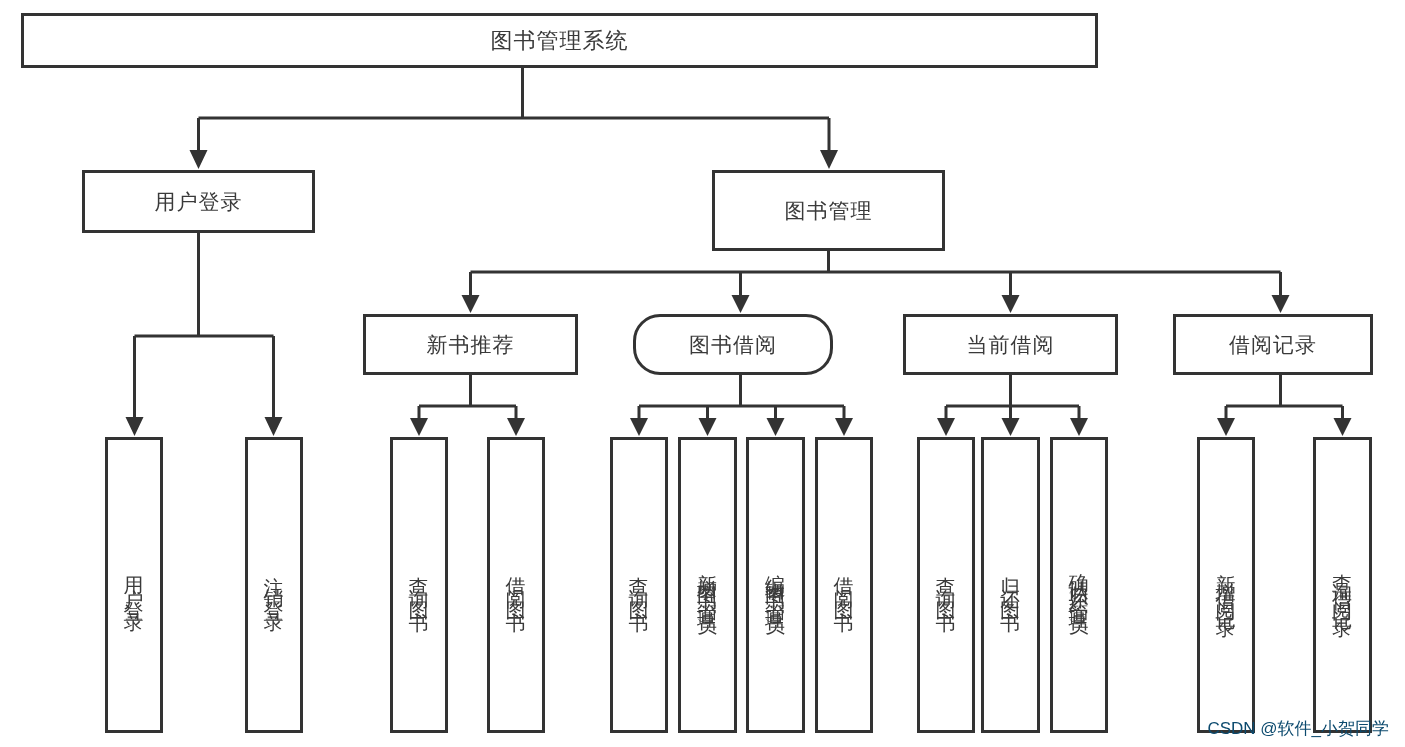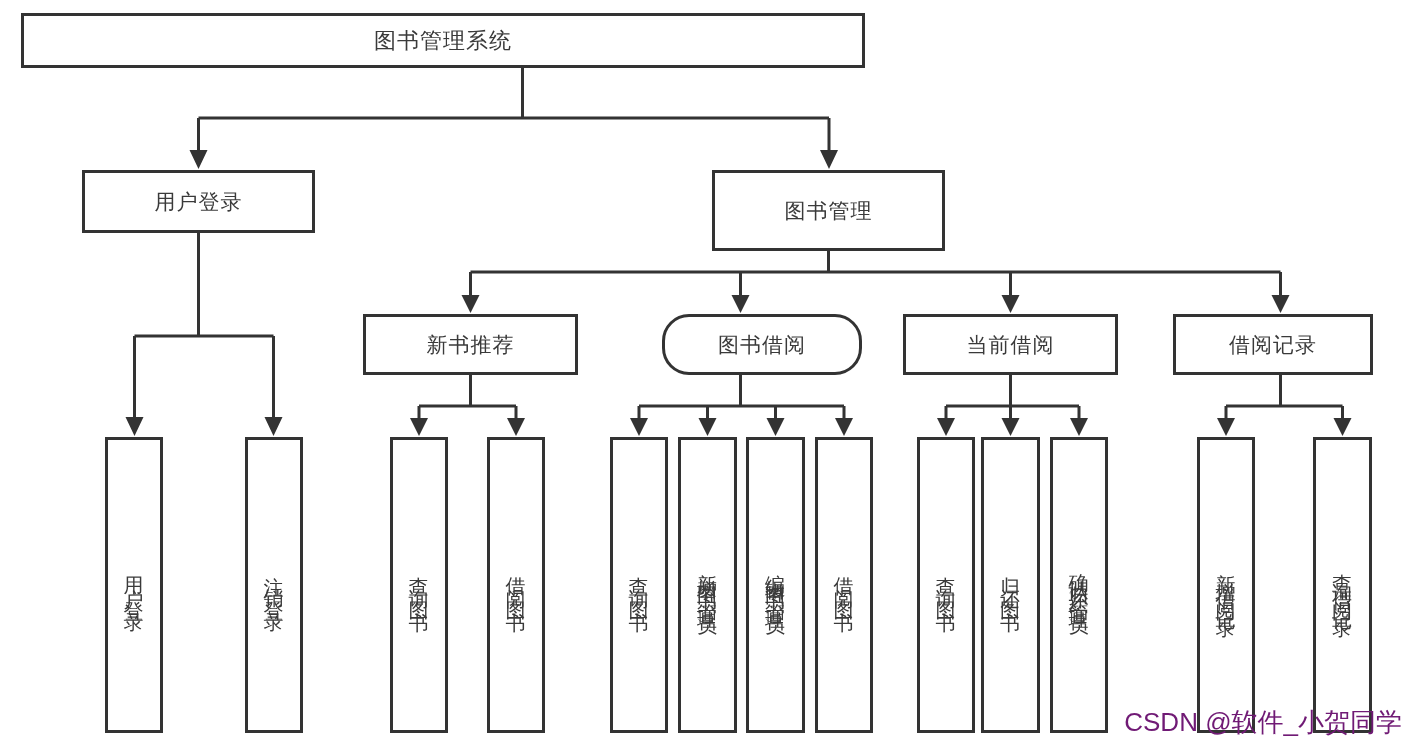--- a/index.html
+++ b/index.html
@@ -40,24 +40,24 @@
   }
   .v-text {
     writing-mode: vertical-rl;
     text-orientation: mixed;
     font-size: 20px;
     line-height: 1;
     color: #3a3a3a;
   }
   .watermark {
     position: absolute;
-    right: 3px;
+    right: 16px;
     bottom: 7px;
-    font-size: 26px;
-    color: #701a75;
+    font-size: 17px;
+    color: #0c4a6e;
     white-space: nowrap;
   }
 </style>
 </head>
 <body>
 
 <div class="canvas">
 
   <svg class="connectors" viewBox="0 0 1405 747" xmlns="http://www.w3.org/2000/svg">
 
@@ -90,35 +90,35 @@
       M698.5 418 L716.5 418 L707.5 436 Z
       M766.5 418 L784.5 418 L775.5 436 Z
       M835 418 L853 418 L844 436 Z
       M937 418 L955 418 L946 436 Z
       M1001.5 418 L1019.5 418 L1010.5 436 Z
       M1070 418 L1088 418 L1079 436 Z
       M1217 418 L1235 418 L1226 436 Z
       M1333.5 418 L1351.5 418 L1342.5 436 Z"></path>
   </svg>
 
-  <div class="node h-node root-node" style="left:21px; top:13px; width:844px; height:55px;">
+  <div class="node h-node root-node" style="left:21px; top:13px; width:1077px; height:55px;">
     <span>图书管理系统</span>
   </div>
 
   <div class="node h-node" style="left:82px; top:170px; width:233px; height:63px;">
     <span>用户登录</span>
   </div>
   <div class="node h-node" style="left:712px; top:170px; width:233px; height:81px;">
     <span>图书管理</span>
   </div>
 
   <div class="node h-node" style="left:363px; top:314px; width:215px; height:61px;justify-content:center;">
     <span>新书推荐</span>
   </div>
-  <div class="node h-node" style="left:662px; top:314px; width:200px; height:61px;border-radius:27px;">
+  <div class="node h-node" style="left:633px; top:314px; width:200px; height:61px;border-radius:27px;">
     <span>图书借阅</span>
   </div>
   <div class="node h-node" style="left:903px; top:314px; width:215px; height:61px;justify-content:center;">
     <span>当前借阅</span>
   </div>
   <div class="node h-node" style="left:1173px; top:314px; width:200px; height:61px;">
     <span>借阅记录</span>
   </div>
 
   <div class="node leaf" style="left:105px; width:58px;">

